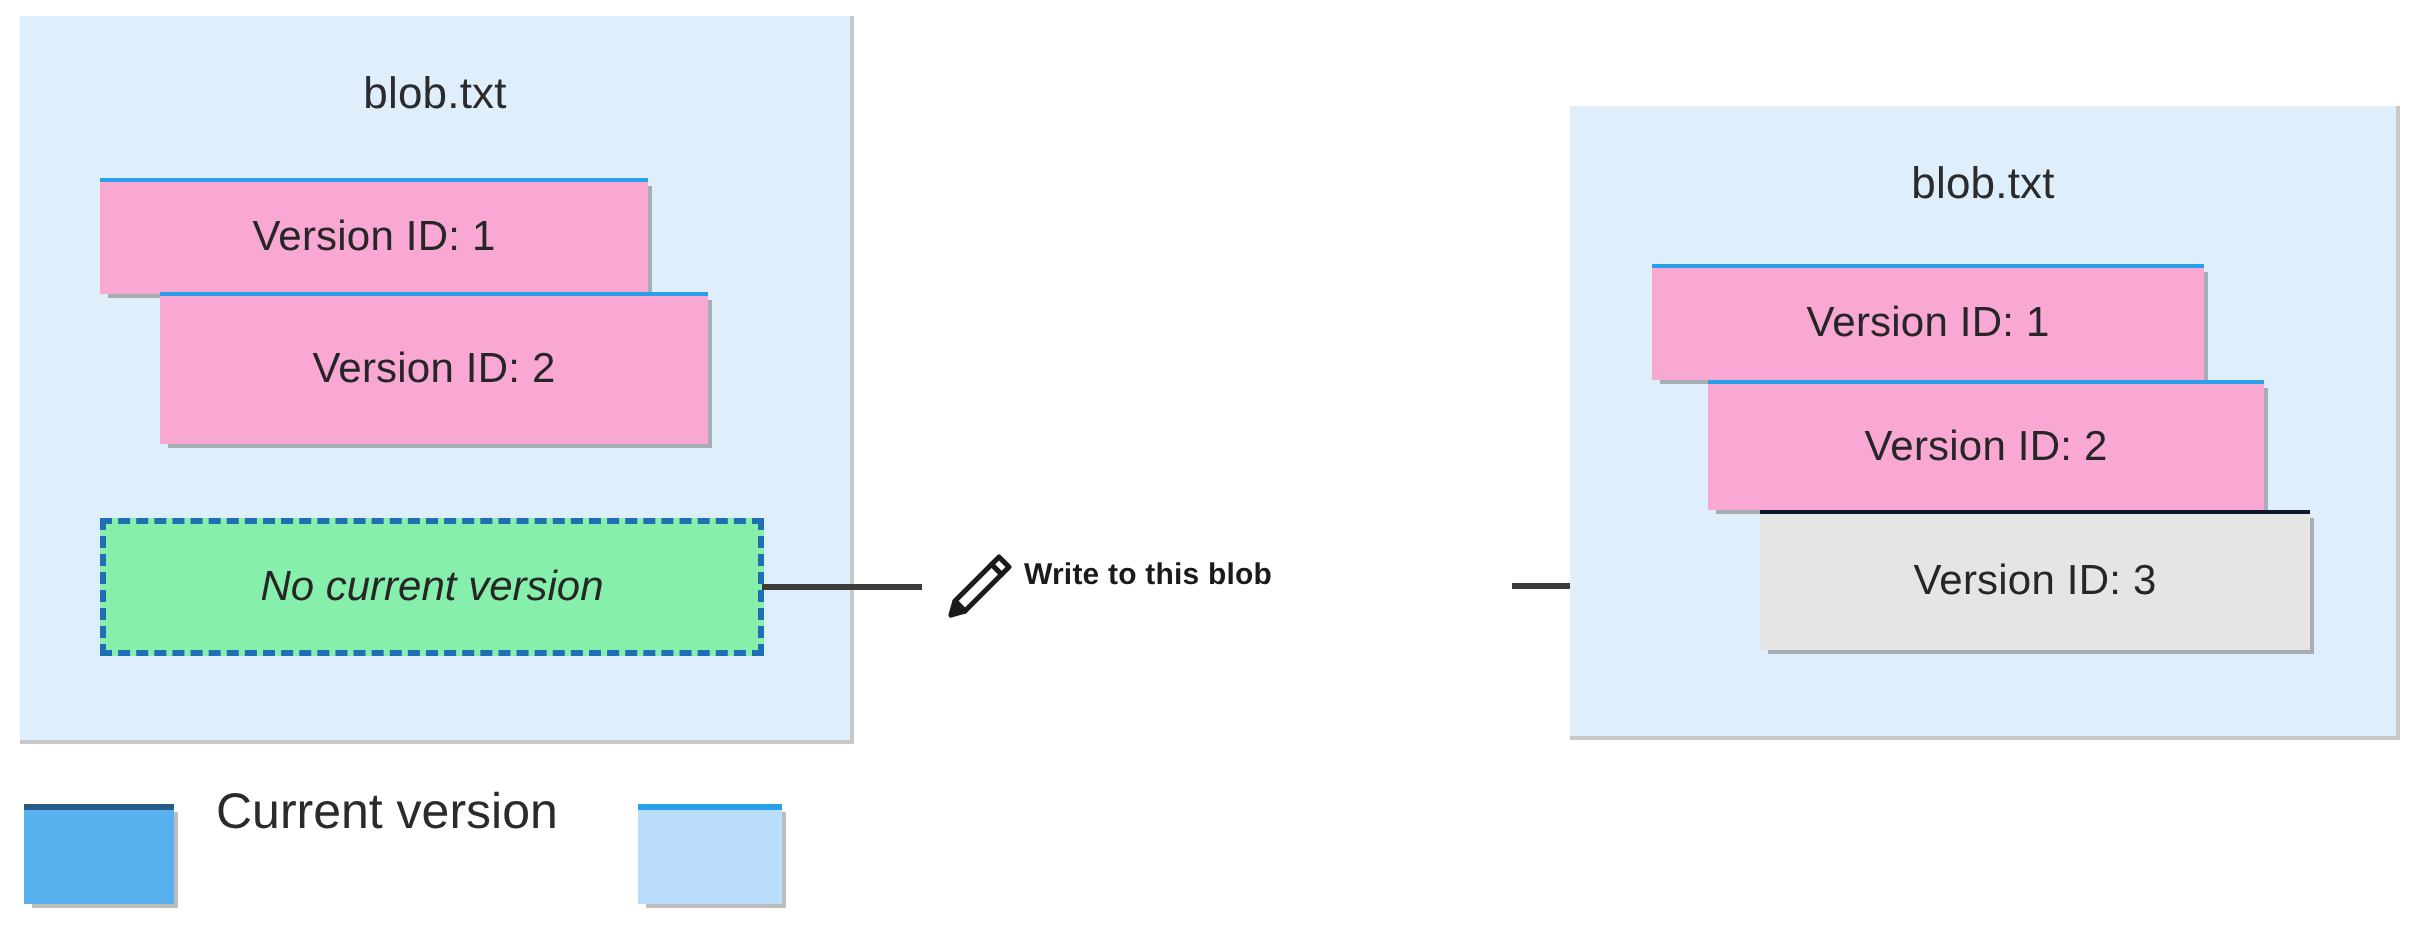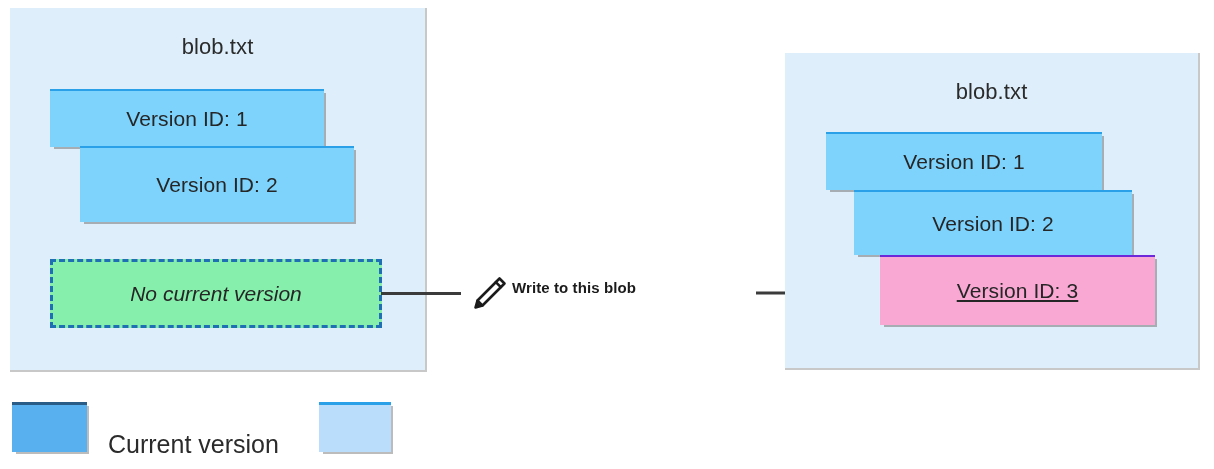--- a/index.html
+++ b/index.html
@@ -46,27 +46,26 @@
     display: flex;
     align-items: center;
     justify-content: center;
     font-size: 21px;
     color: #262626;
     letter-spacing: 0.1px;
     white-space: nowrap;
     box-shadow: 3px 3px 0 -1px rgba(120,120,120,0.55);
   }
   .vcard.previous {
-    background: #7dd3fc;
+    background: #f9a8d4;
     border-top: 2px solid #2aa0e8;
   }
   .vcard.current {
-    background: #f9a8d4;
-    border-top: 2px solid #6d28d9;
-    text-decoration: underline;
+    background: #e5e5e5;
+    border-top: 2px solid #0f172a;
   }
 
   
   .nocurrent {
     position: absolute;
     box-sizing: border-box;
     background: #86efac;
     border: 3px dashed #1f6fb4;
     display: flex;
     align-items: center;
@@ -171,17 +170,17 @@
     <span>Version ID: 1</span>
   </div>
   <div class="vcard previous" style="left:854px; top:190px; width:278px; height:65px;">
     <span>Version ID: 2</span>
   </div>
   <div class="vcard current" style="left:880px; top:255px; width:275px; height:70px;">
     <span>Version ID: 3</span>
   </div>
 
   <div class="legend-swatch current" style="left:12px; top:402px; width:75px; height:50px;"></div>
-  <div class="legend-label" style="left:108px; top:430px;">Current version</div>
+  <div class="legend-label" style="left:108px; top:392px;">Current version</div>
 
   <div class="legend-swatch previous" style="left:319px; top:402px; width:72px; height:50px;"></div>
 
 </div>
 
 </body></html>

